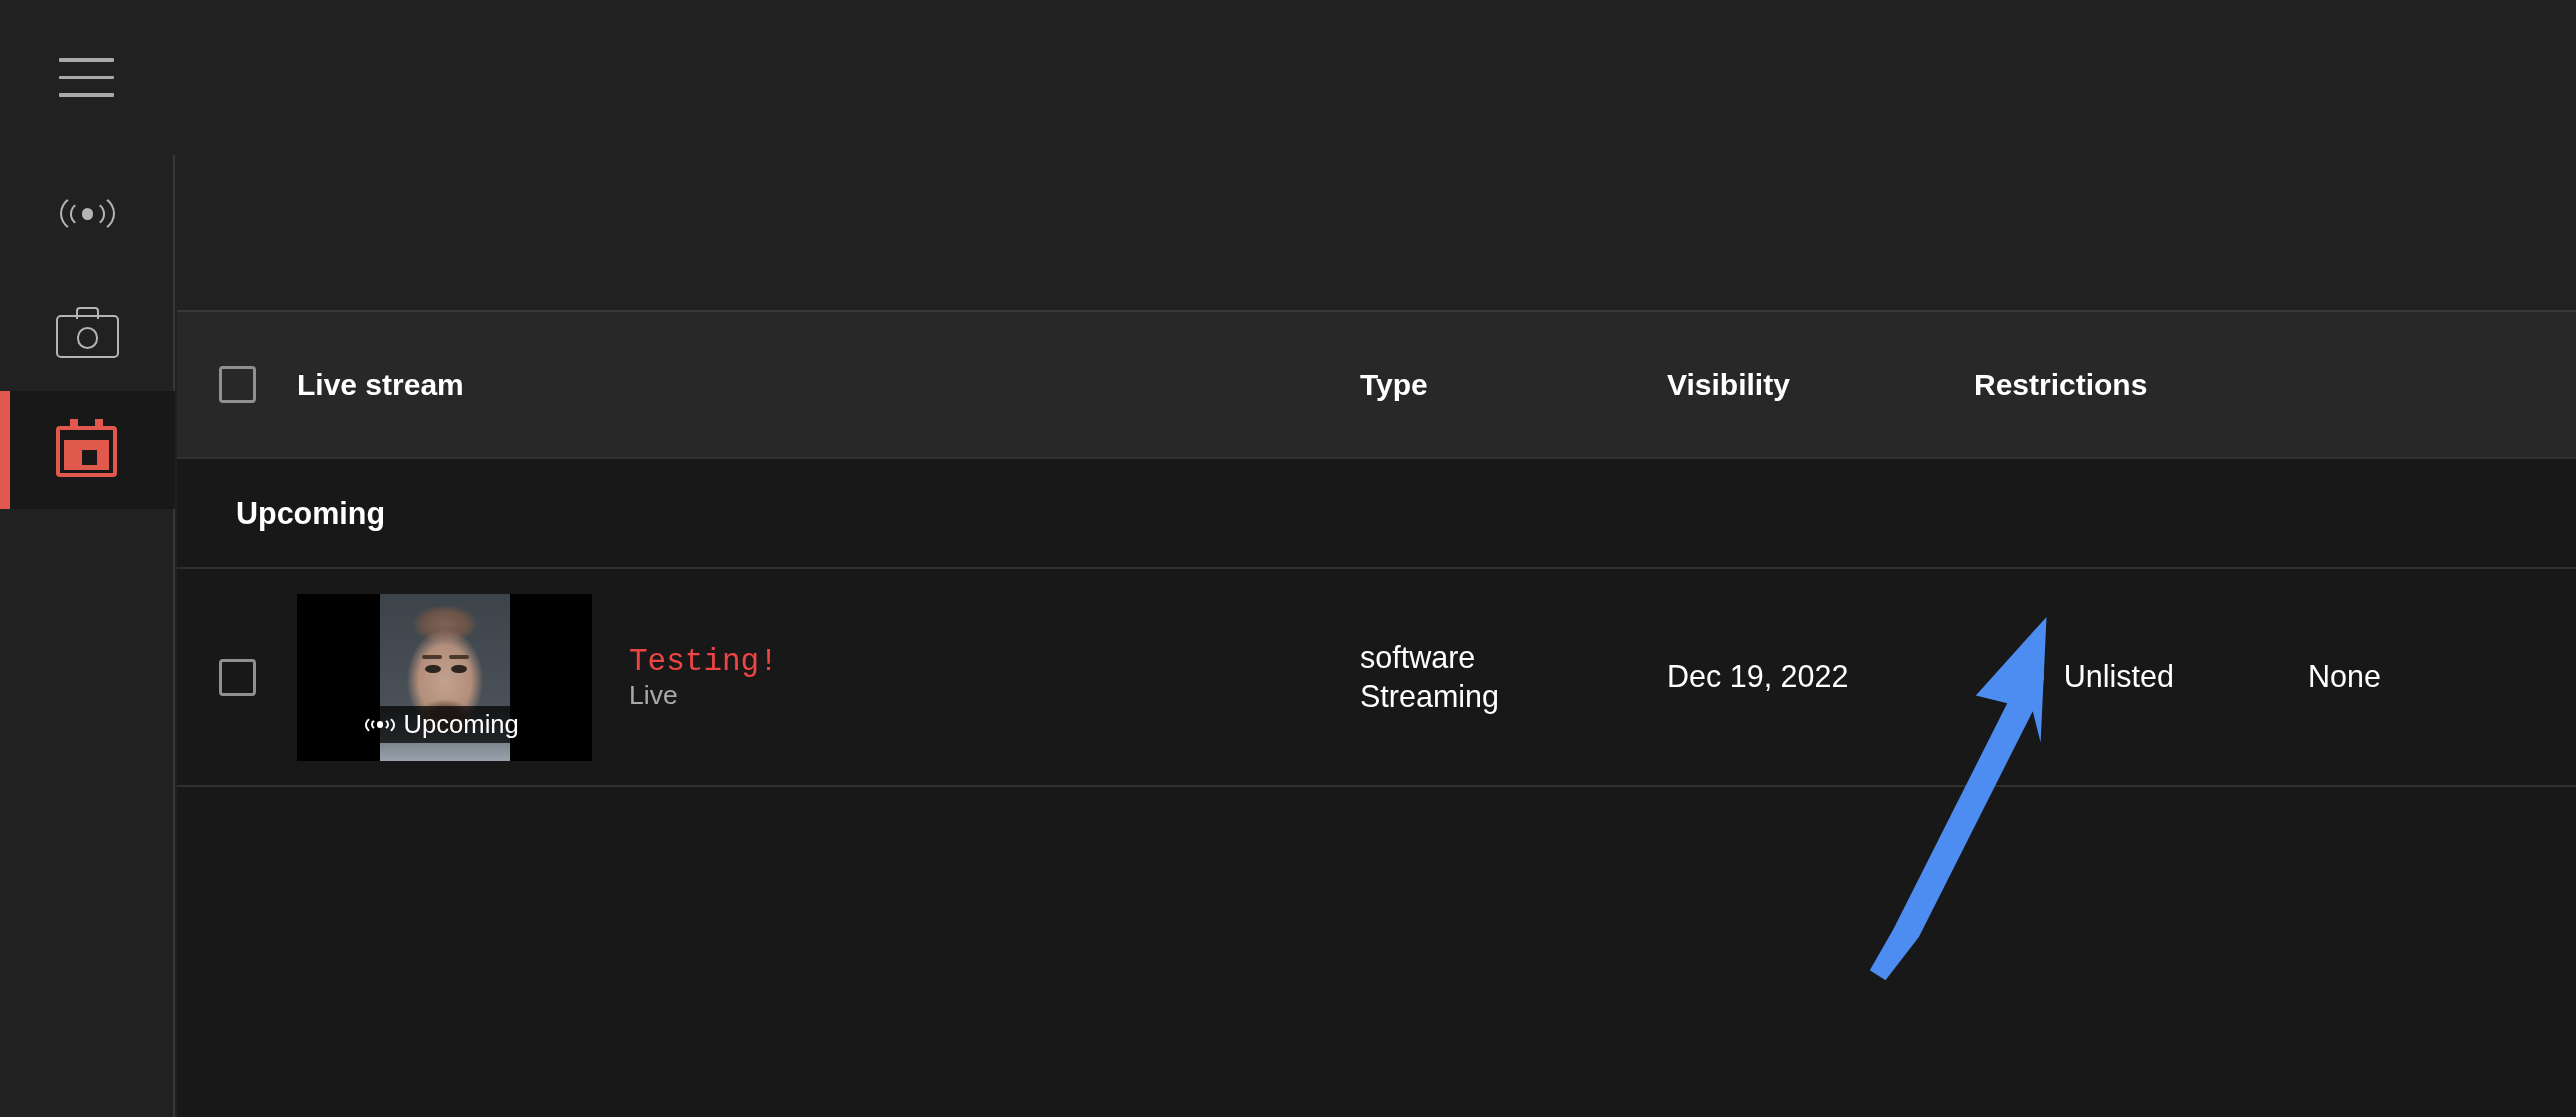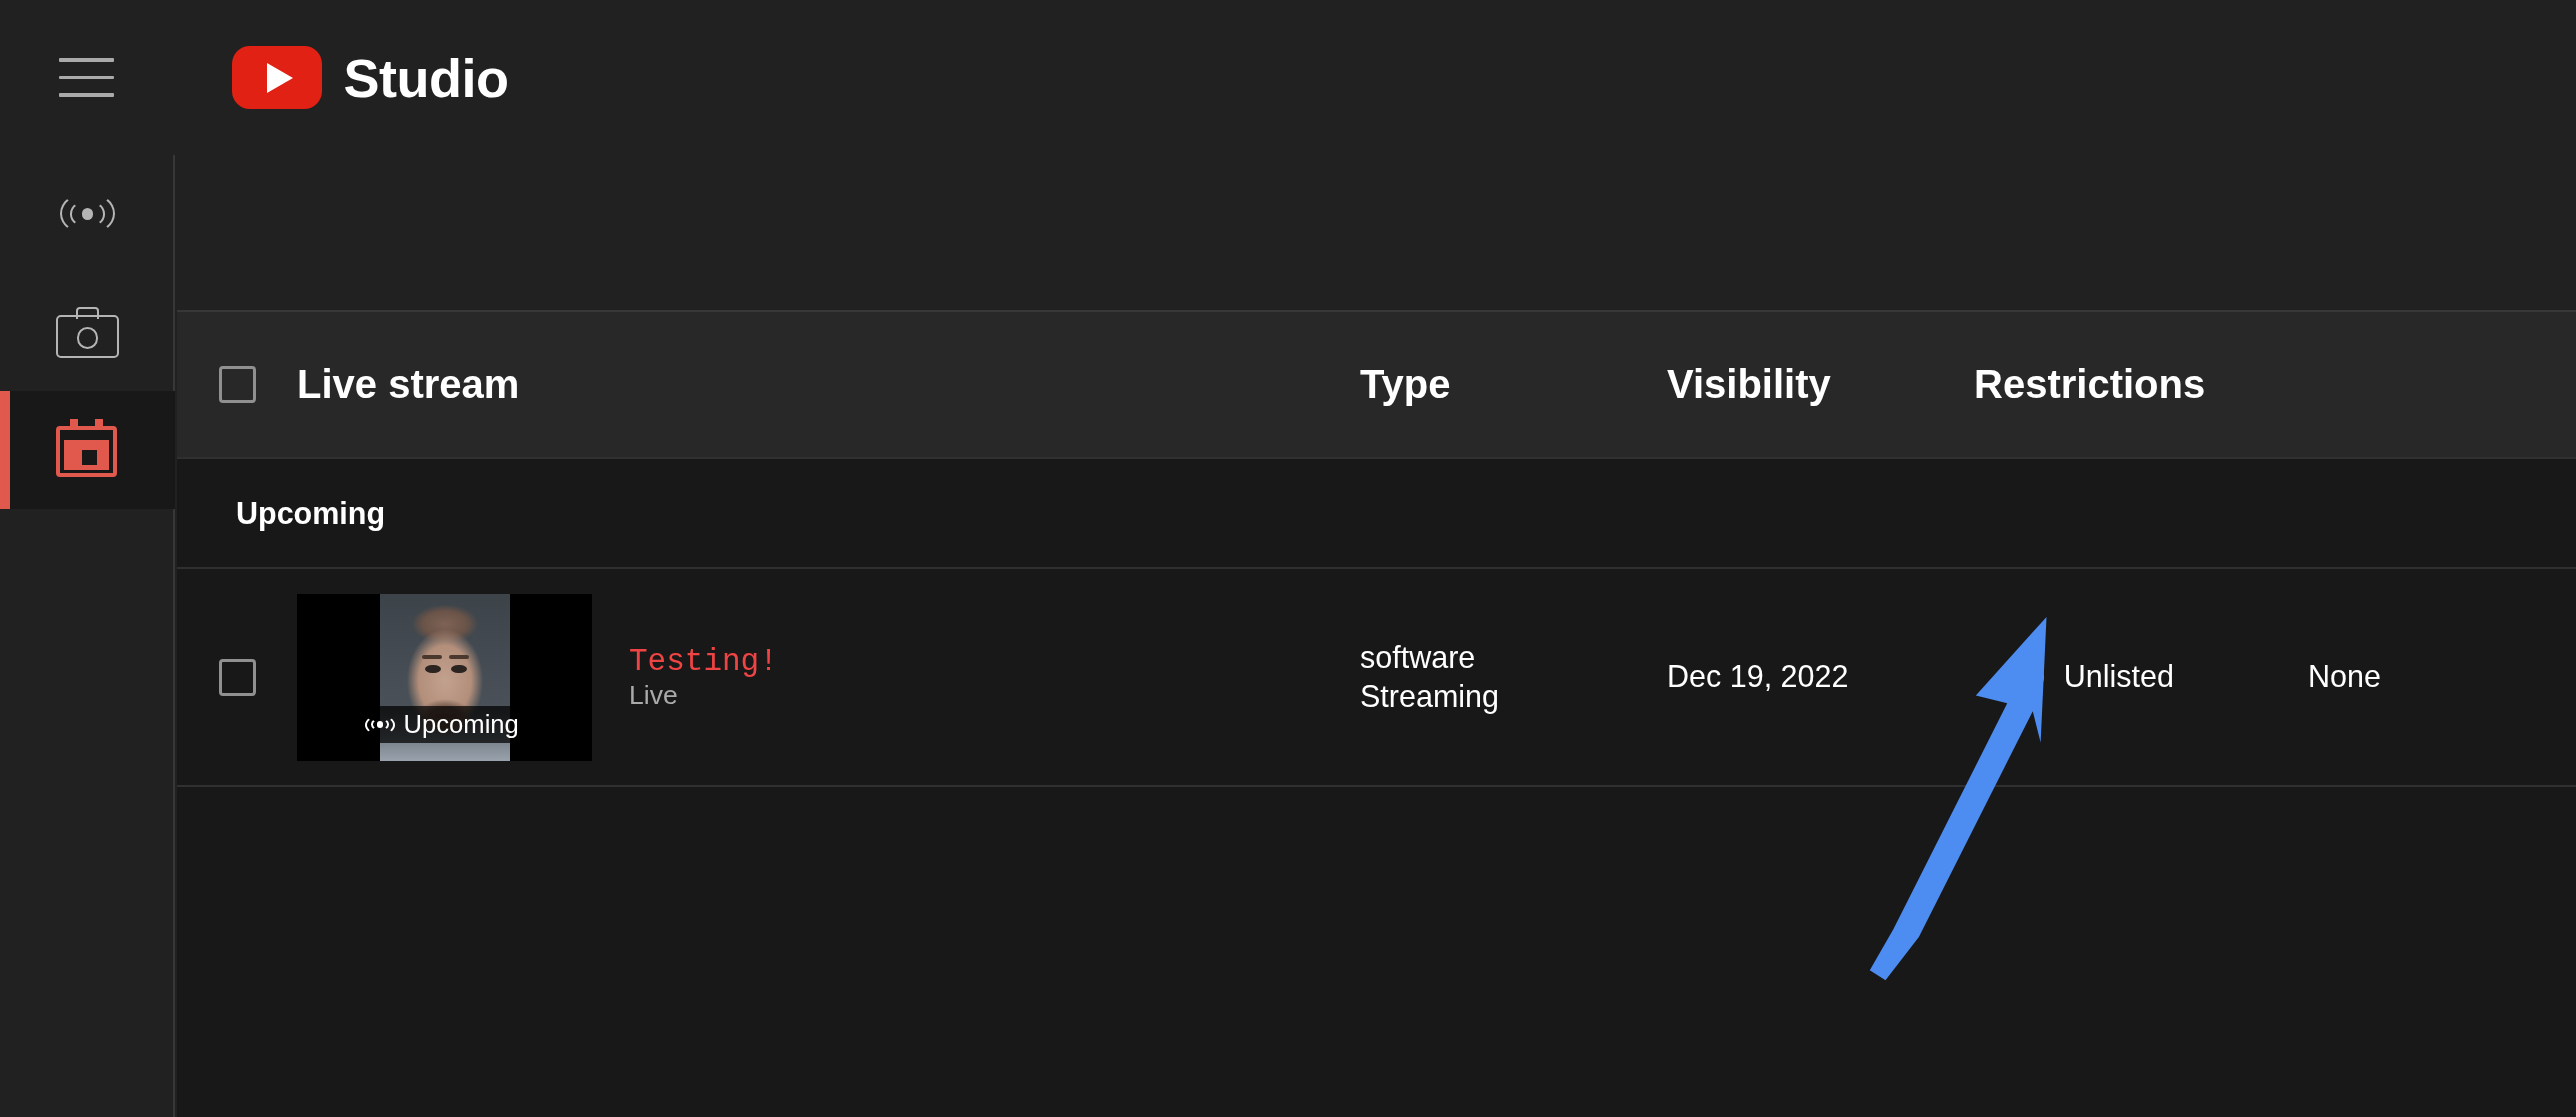--- a/index.html
+++ b/index.html
@@ -141,21 +141,21 @@
   .content-top {
     width:100%; height:155px; background:#212121;
   }
 
   .table-head {
     width:100%; height:149px;
     background:#282828;
     border-top:2px solid #373737;
     border-bottom:2px solid #303030;
     display:flex; align-items:center;
-    color:#ffffff; font-size:40px; font-weight:700;
+    color:#ffffff; font-size:30px; font-weight:700;
   }
   .section-row {
     width:100%; height:110px;
     background:#181818;
     border-bottom:2px solid #303030;
     display:flex; align-items:center;
   }
   .section-title {
     margin-left:59px;
     color:#ffffff; font-size:30.5px; font-weight:700;
@@ -275,26 +275,20 @@
   }
 </style>
 </head>
 <body>
 
 <div class="topbar">
   <div class="hamburger">
     <span></span>
     <span></span>
     <span></span>
-  </div>
-  <div class="brand">
-    <div class="yt-logo">
-      <div class="tri"></div>
-    </div>
-    <div class="brand-text">Studio</div>
   </div>
 </div>
 
 <div class="sidebar">
 
   <div class="side-item">
     <div class="icon-wrap">
       <div class="broadcast">
         <div class="arc a2"></div>
         <div class="arc a1"></div>

